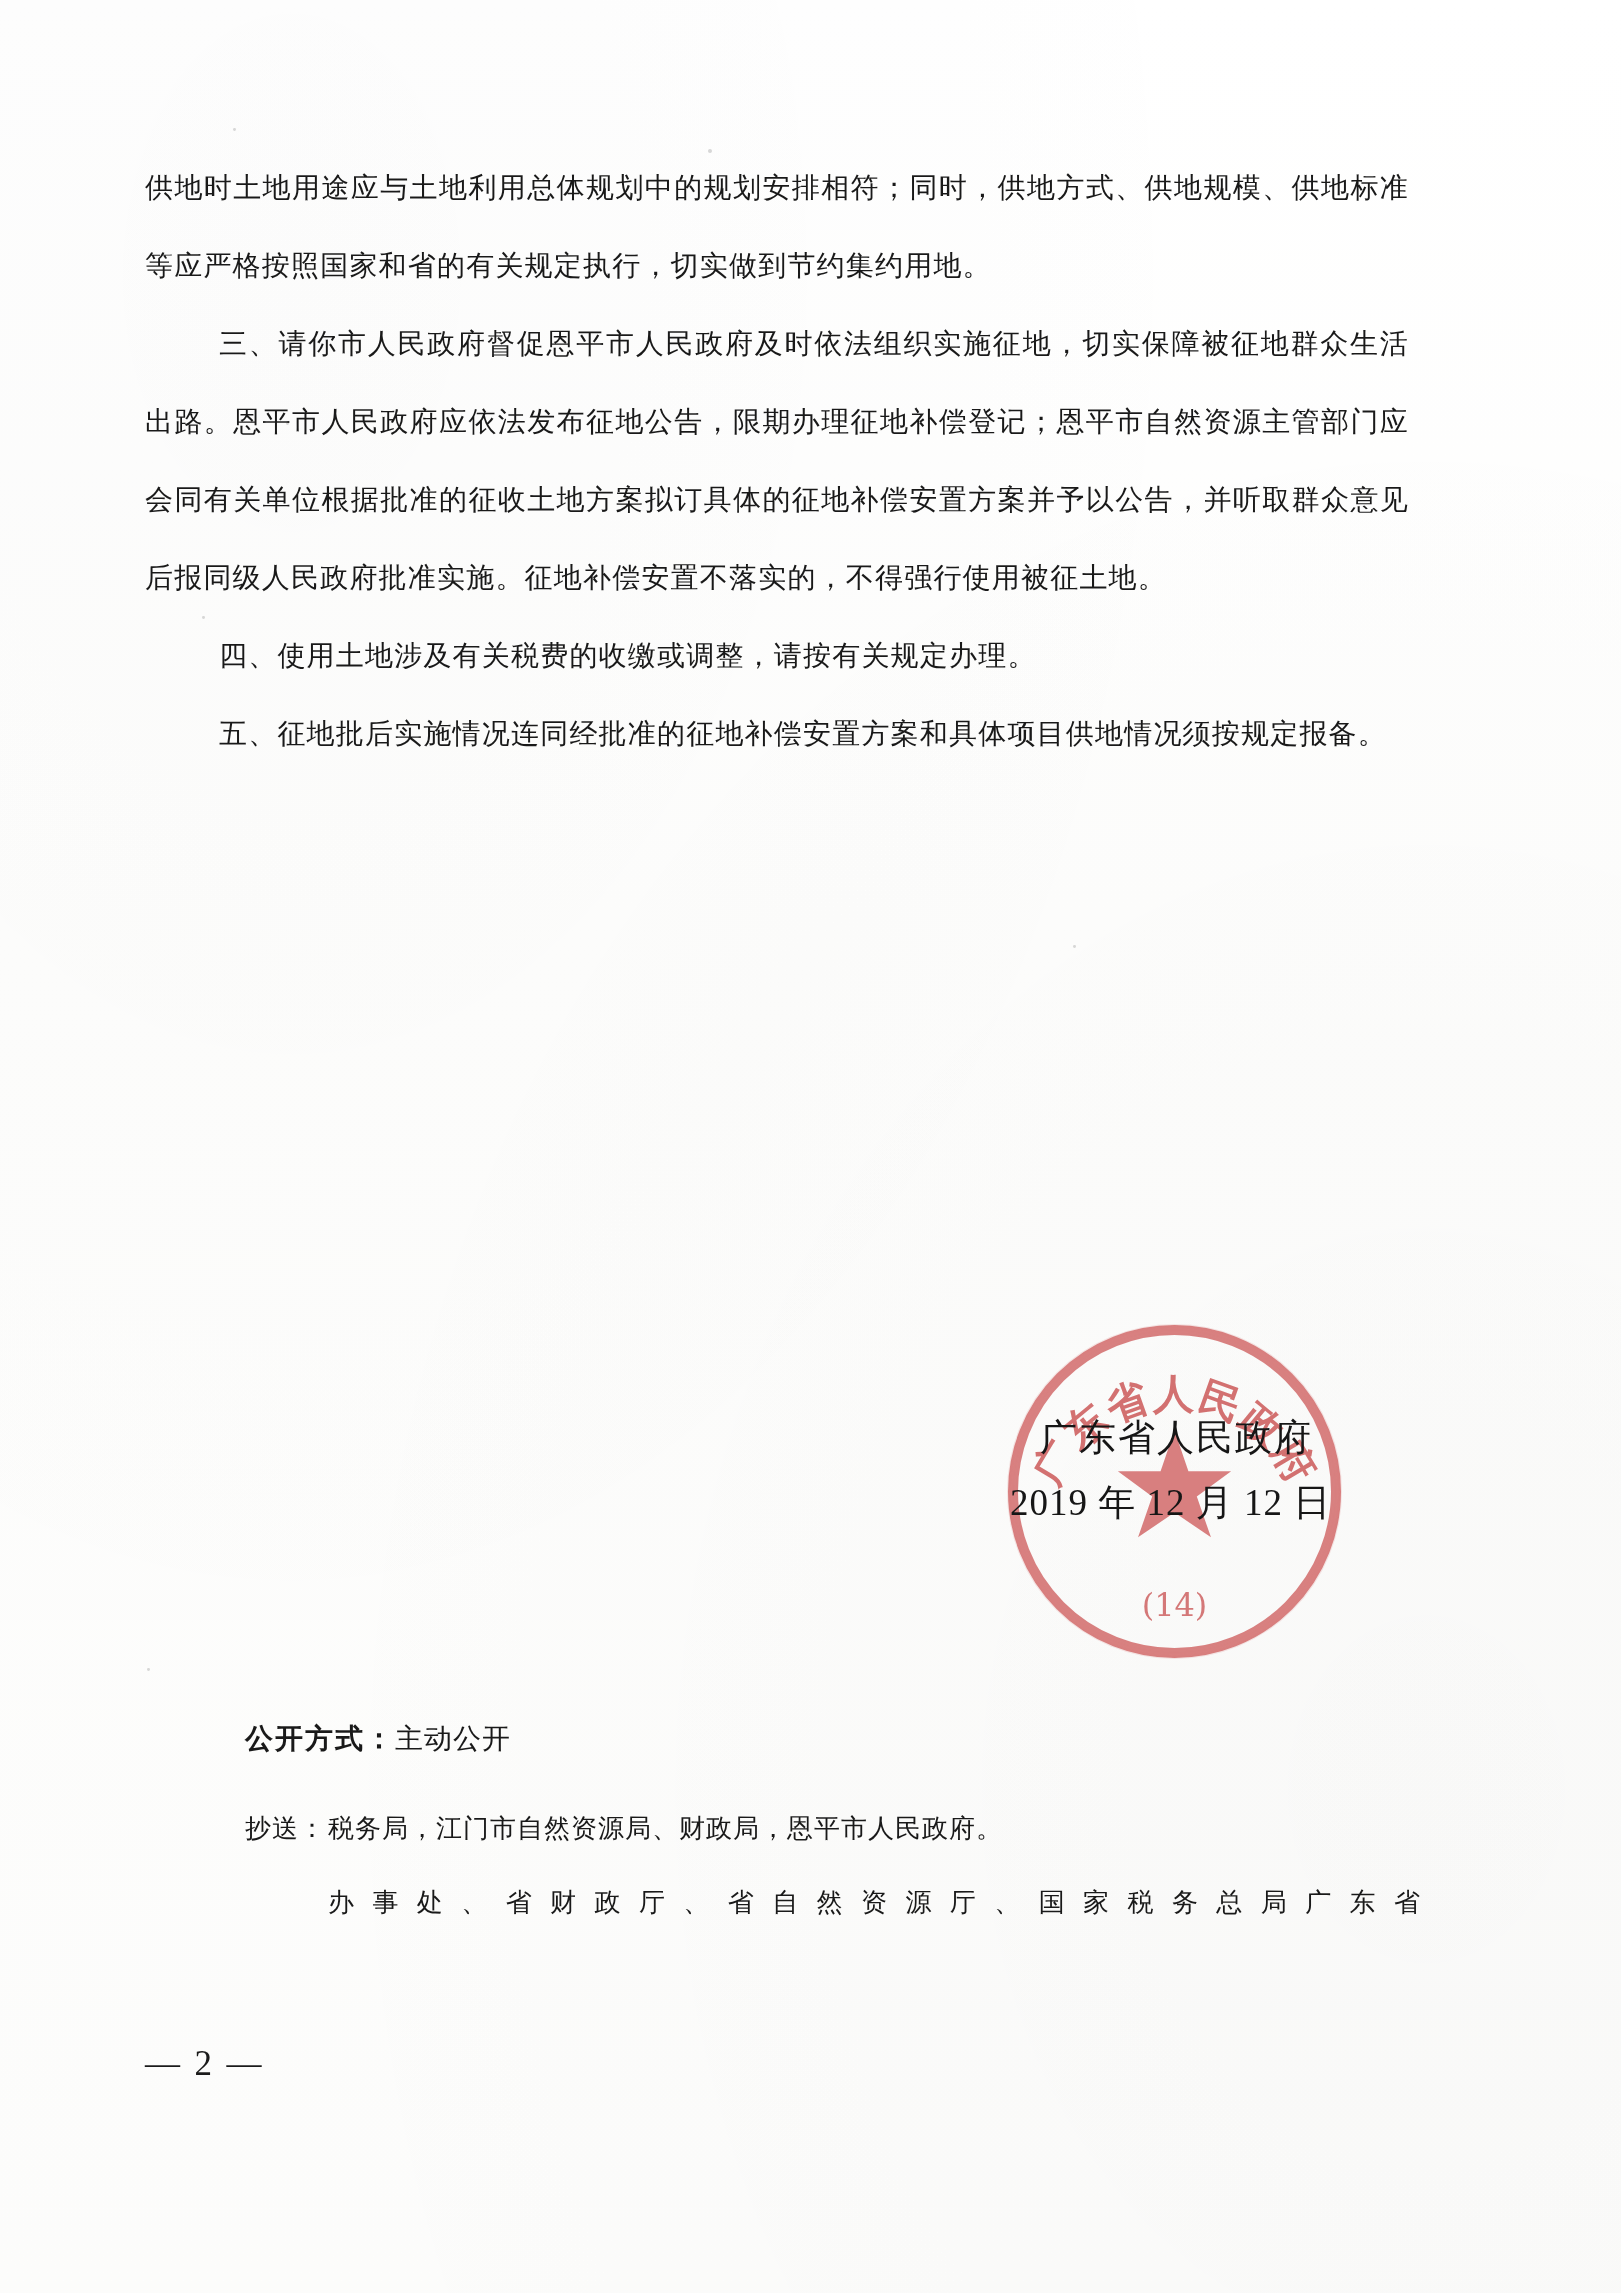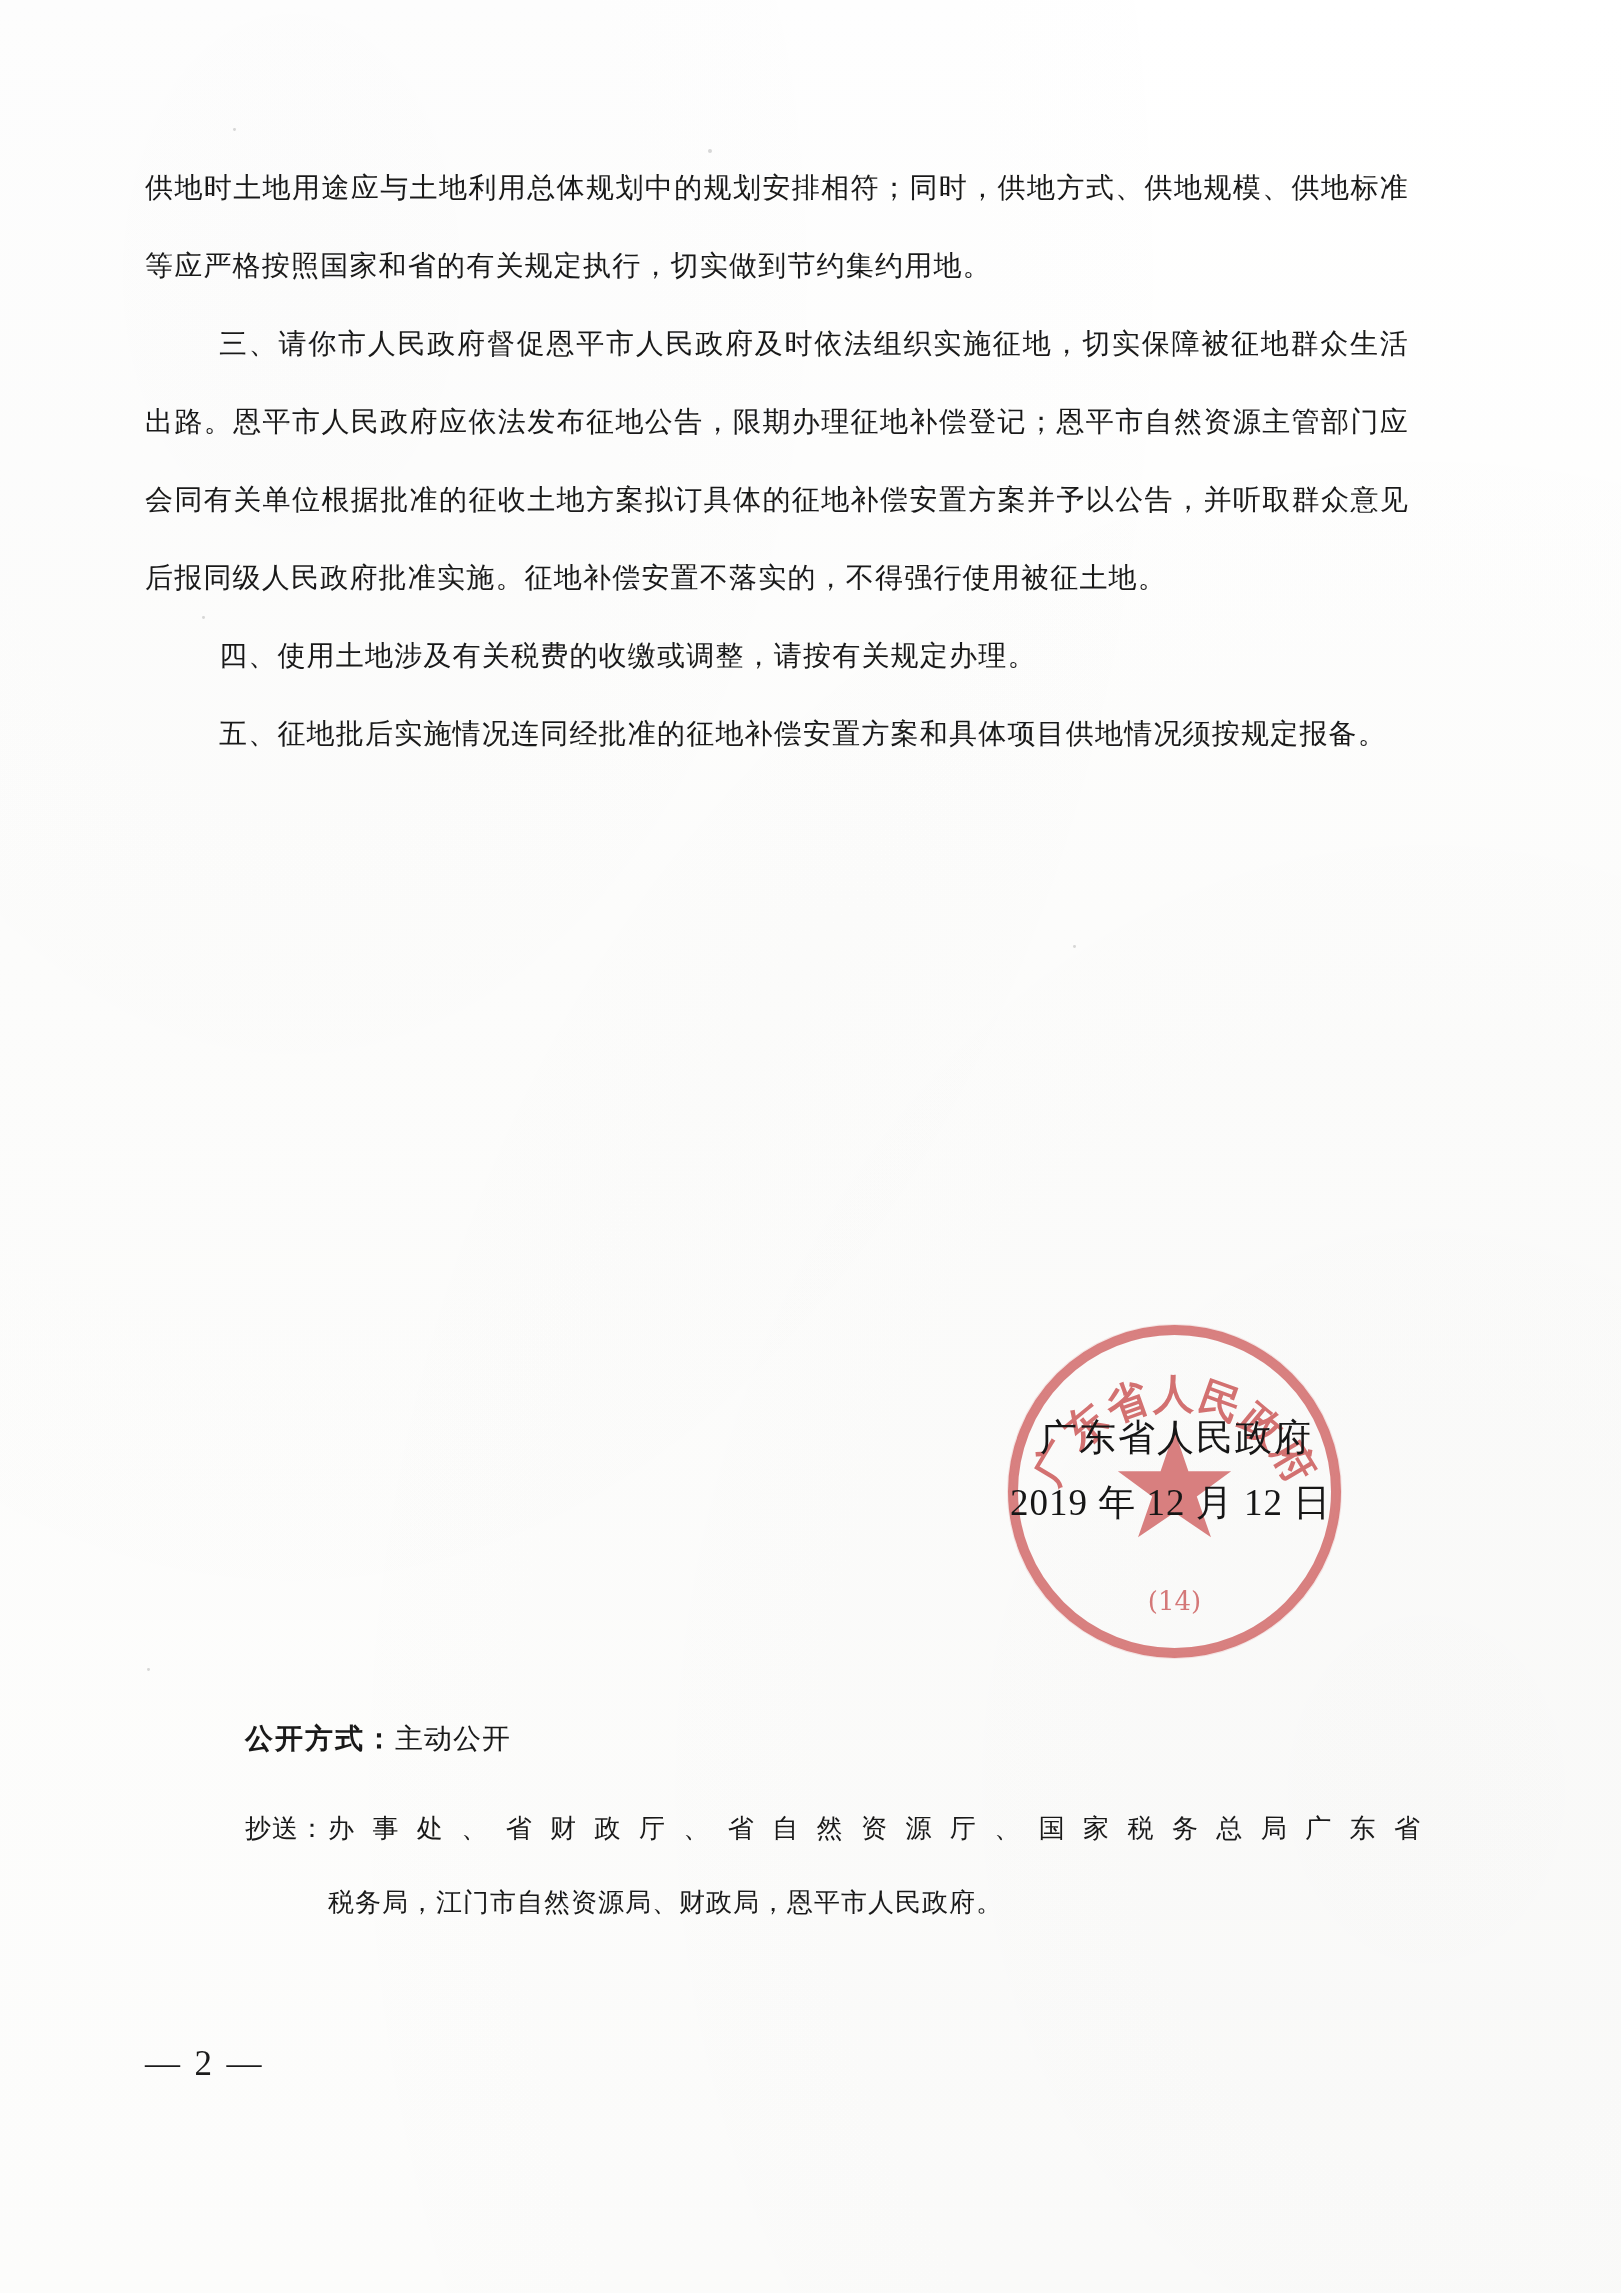--- a/index.html
+++ b/index.html
@@ -109,21 +109,21 @@
     color: rgba(203, 88, 88, 0.85);
     font-weight: 600;
   }
   .seal-num {
     position: absolute;
     left: 0;
     top: 261px;
     width: 333px;
     text-align: center;
     font-family: "DejaVu Serif", "Liberation Serif", serif;
-    font-size: 26px;
+    font-size: 32px;
     color: rgba(203, 88, 88, 0.8);
   }
   
   .seal-overlay-org {
     position: absolute;
     left: 1015px;
     top: 1413px;
     width: 323px;
     text-align: center;
     font-family: "DejaVu Serif", "Liberation Serif", serif;
@@ -246,21 +246,21 @@
   <div class="seal-overlay-org">广东省人民政府</div>
   <div class="seal-overlay-date">2019 年 12 月 12 日</div>
 
   <div class="footer-block">
     <div class="disclosure-row">
       <span class="disclosure-label">公开方式：</span><span class="disclosure-value">主动公开</span>
     </div>
     <div class="cc-row">
       <span class="cc-label">抄送：</span>
       <span class="cc-body">
+        <span class="cc-line">税务局，江门市自然资源局、财政局，恩平市人民政府。</span>
         <span class="cc-line j">办事处、省财政厅、省自然资源厅、国家税务总局广东省</span>
-        <span class="cc-line">税务局，江门市自然资源局、财政局，恩平市人民政府。</span>
       </span>
     </div>
   </div>
 
   <div class="page-number">— 2 —</div>
 </div>
 
 
 </body></html>

